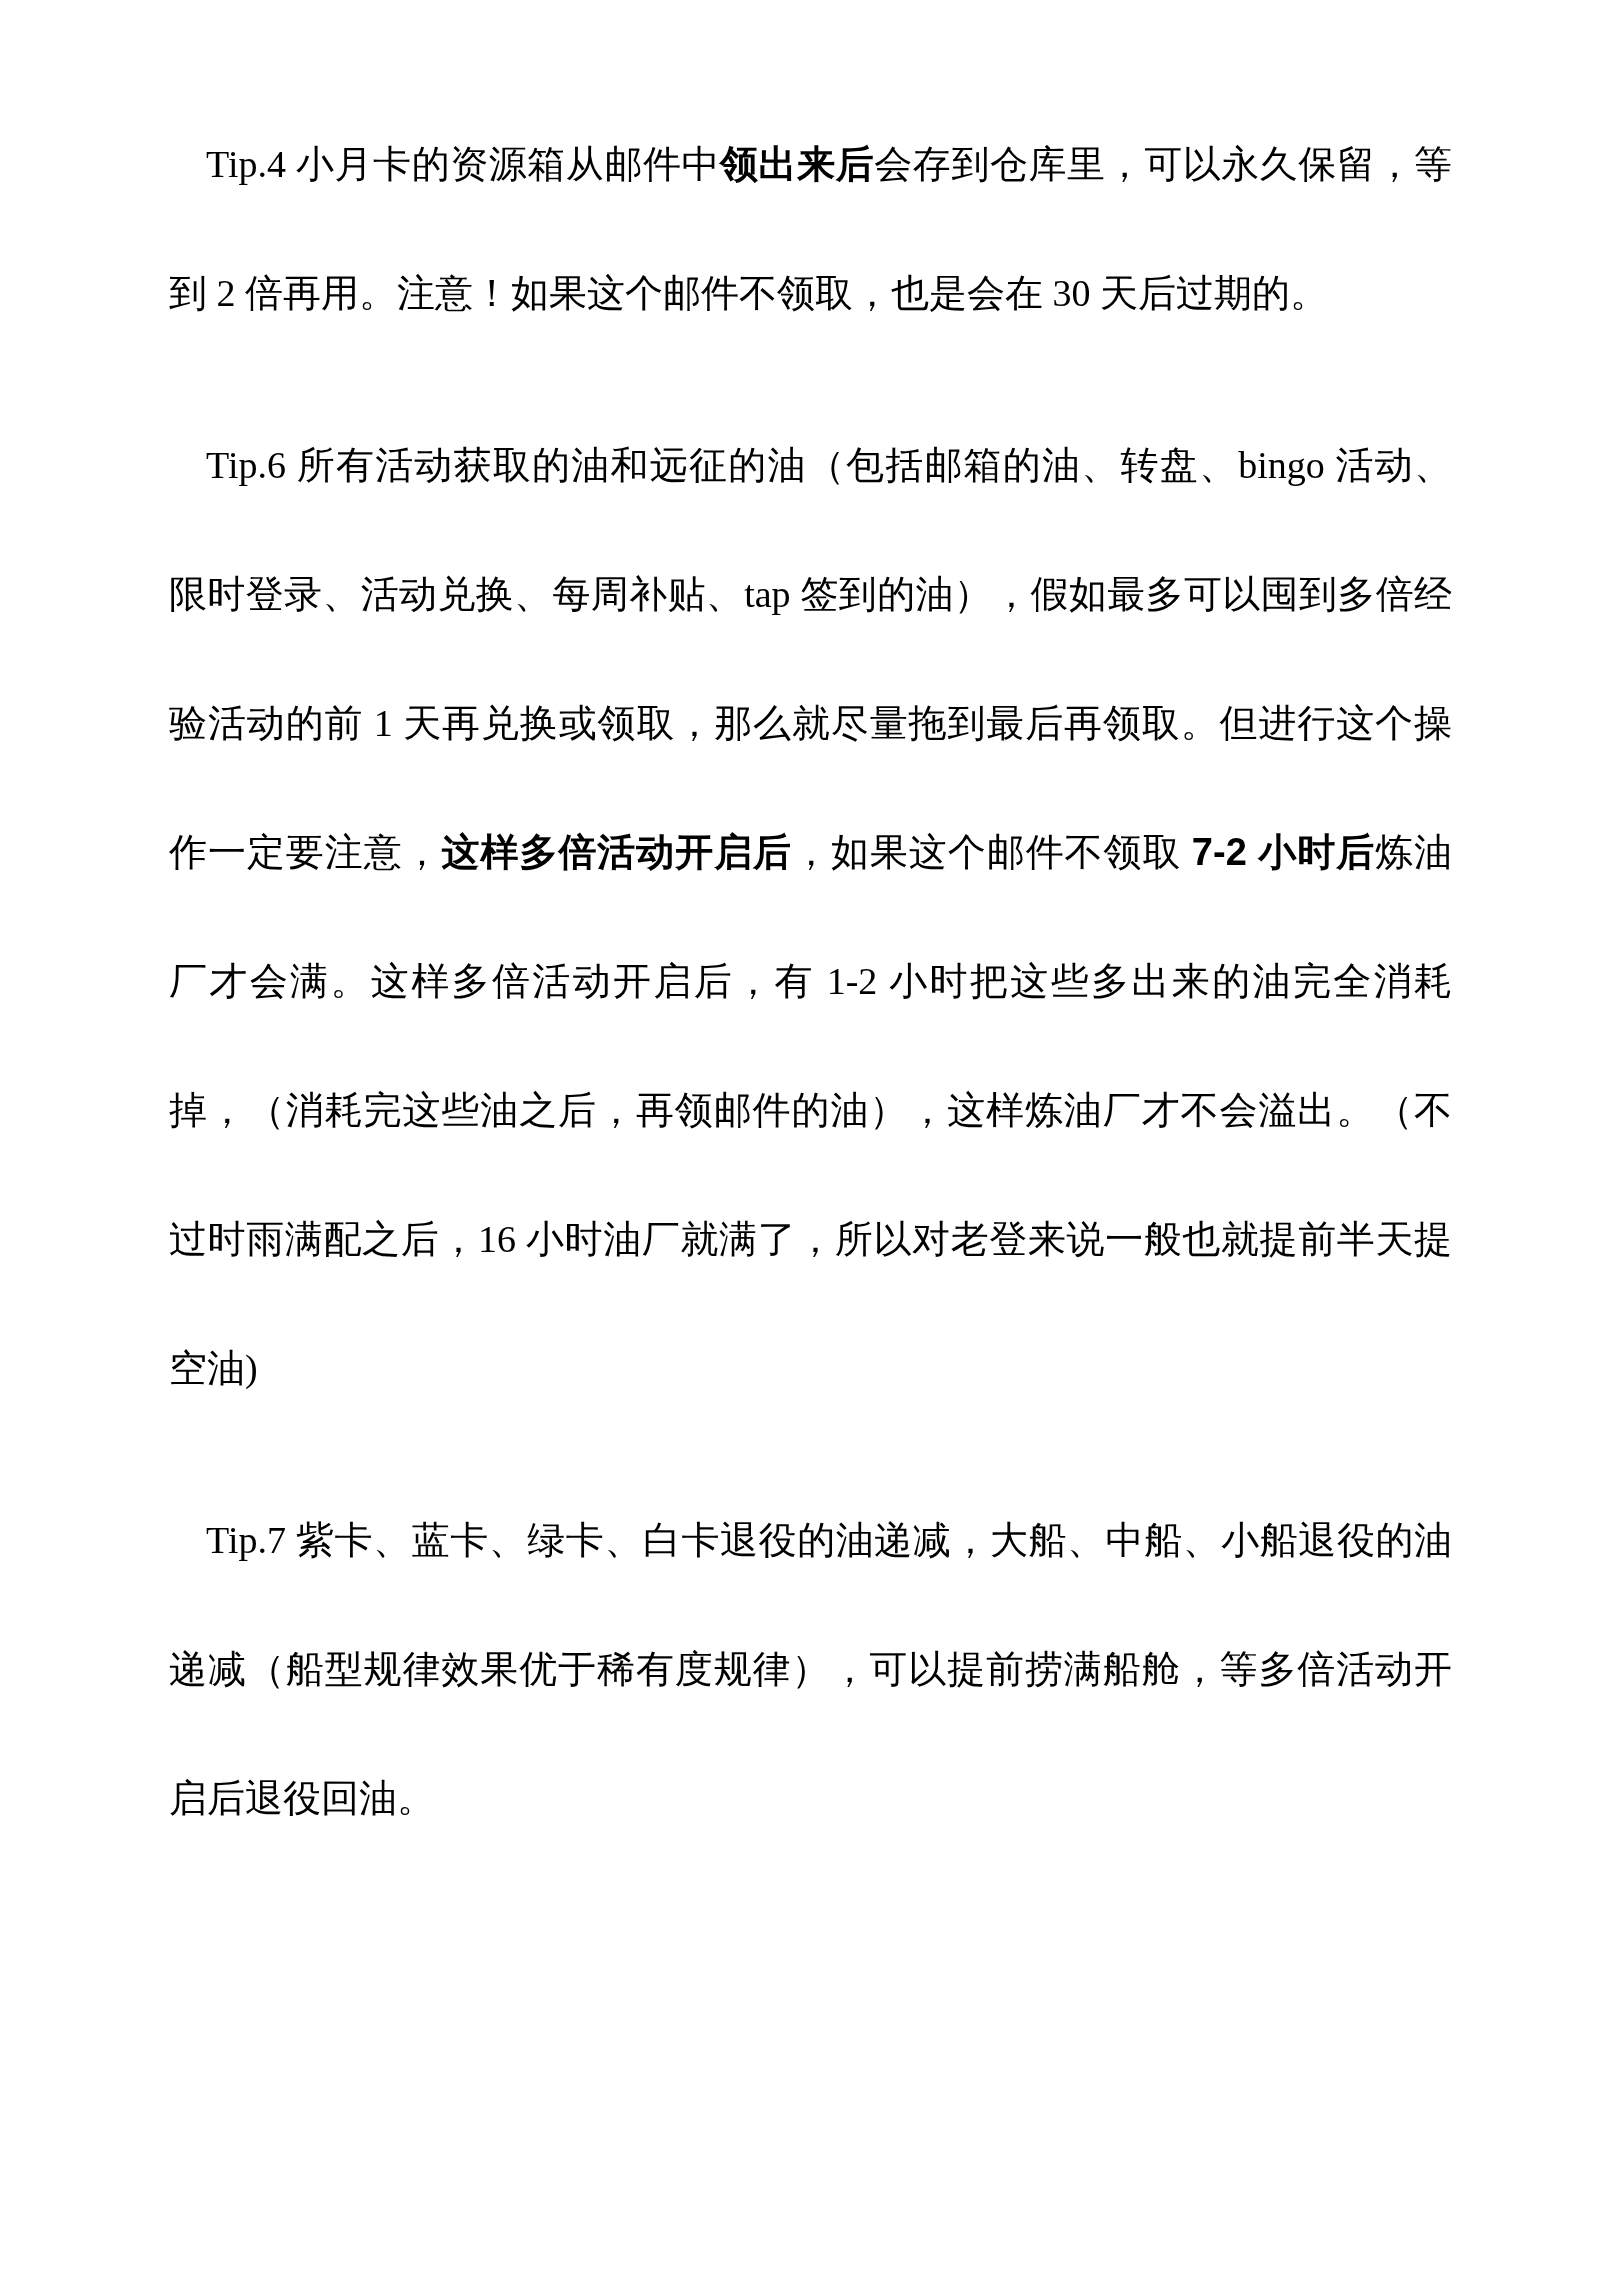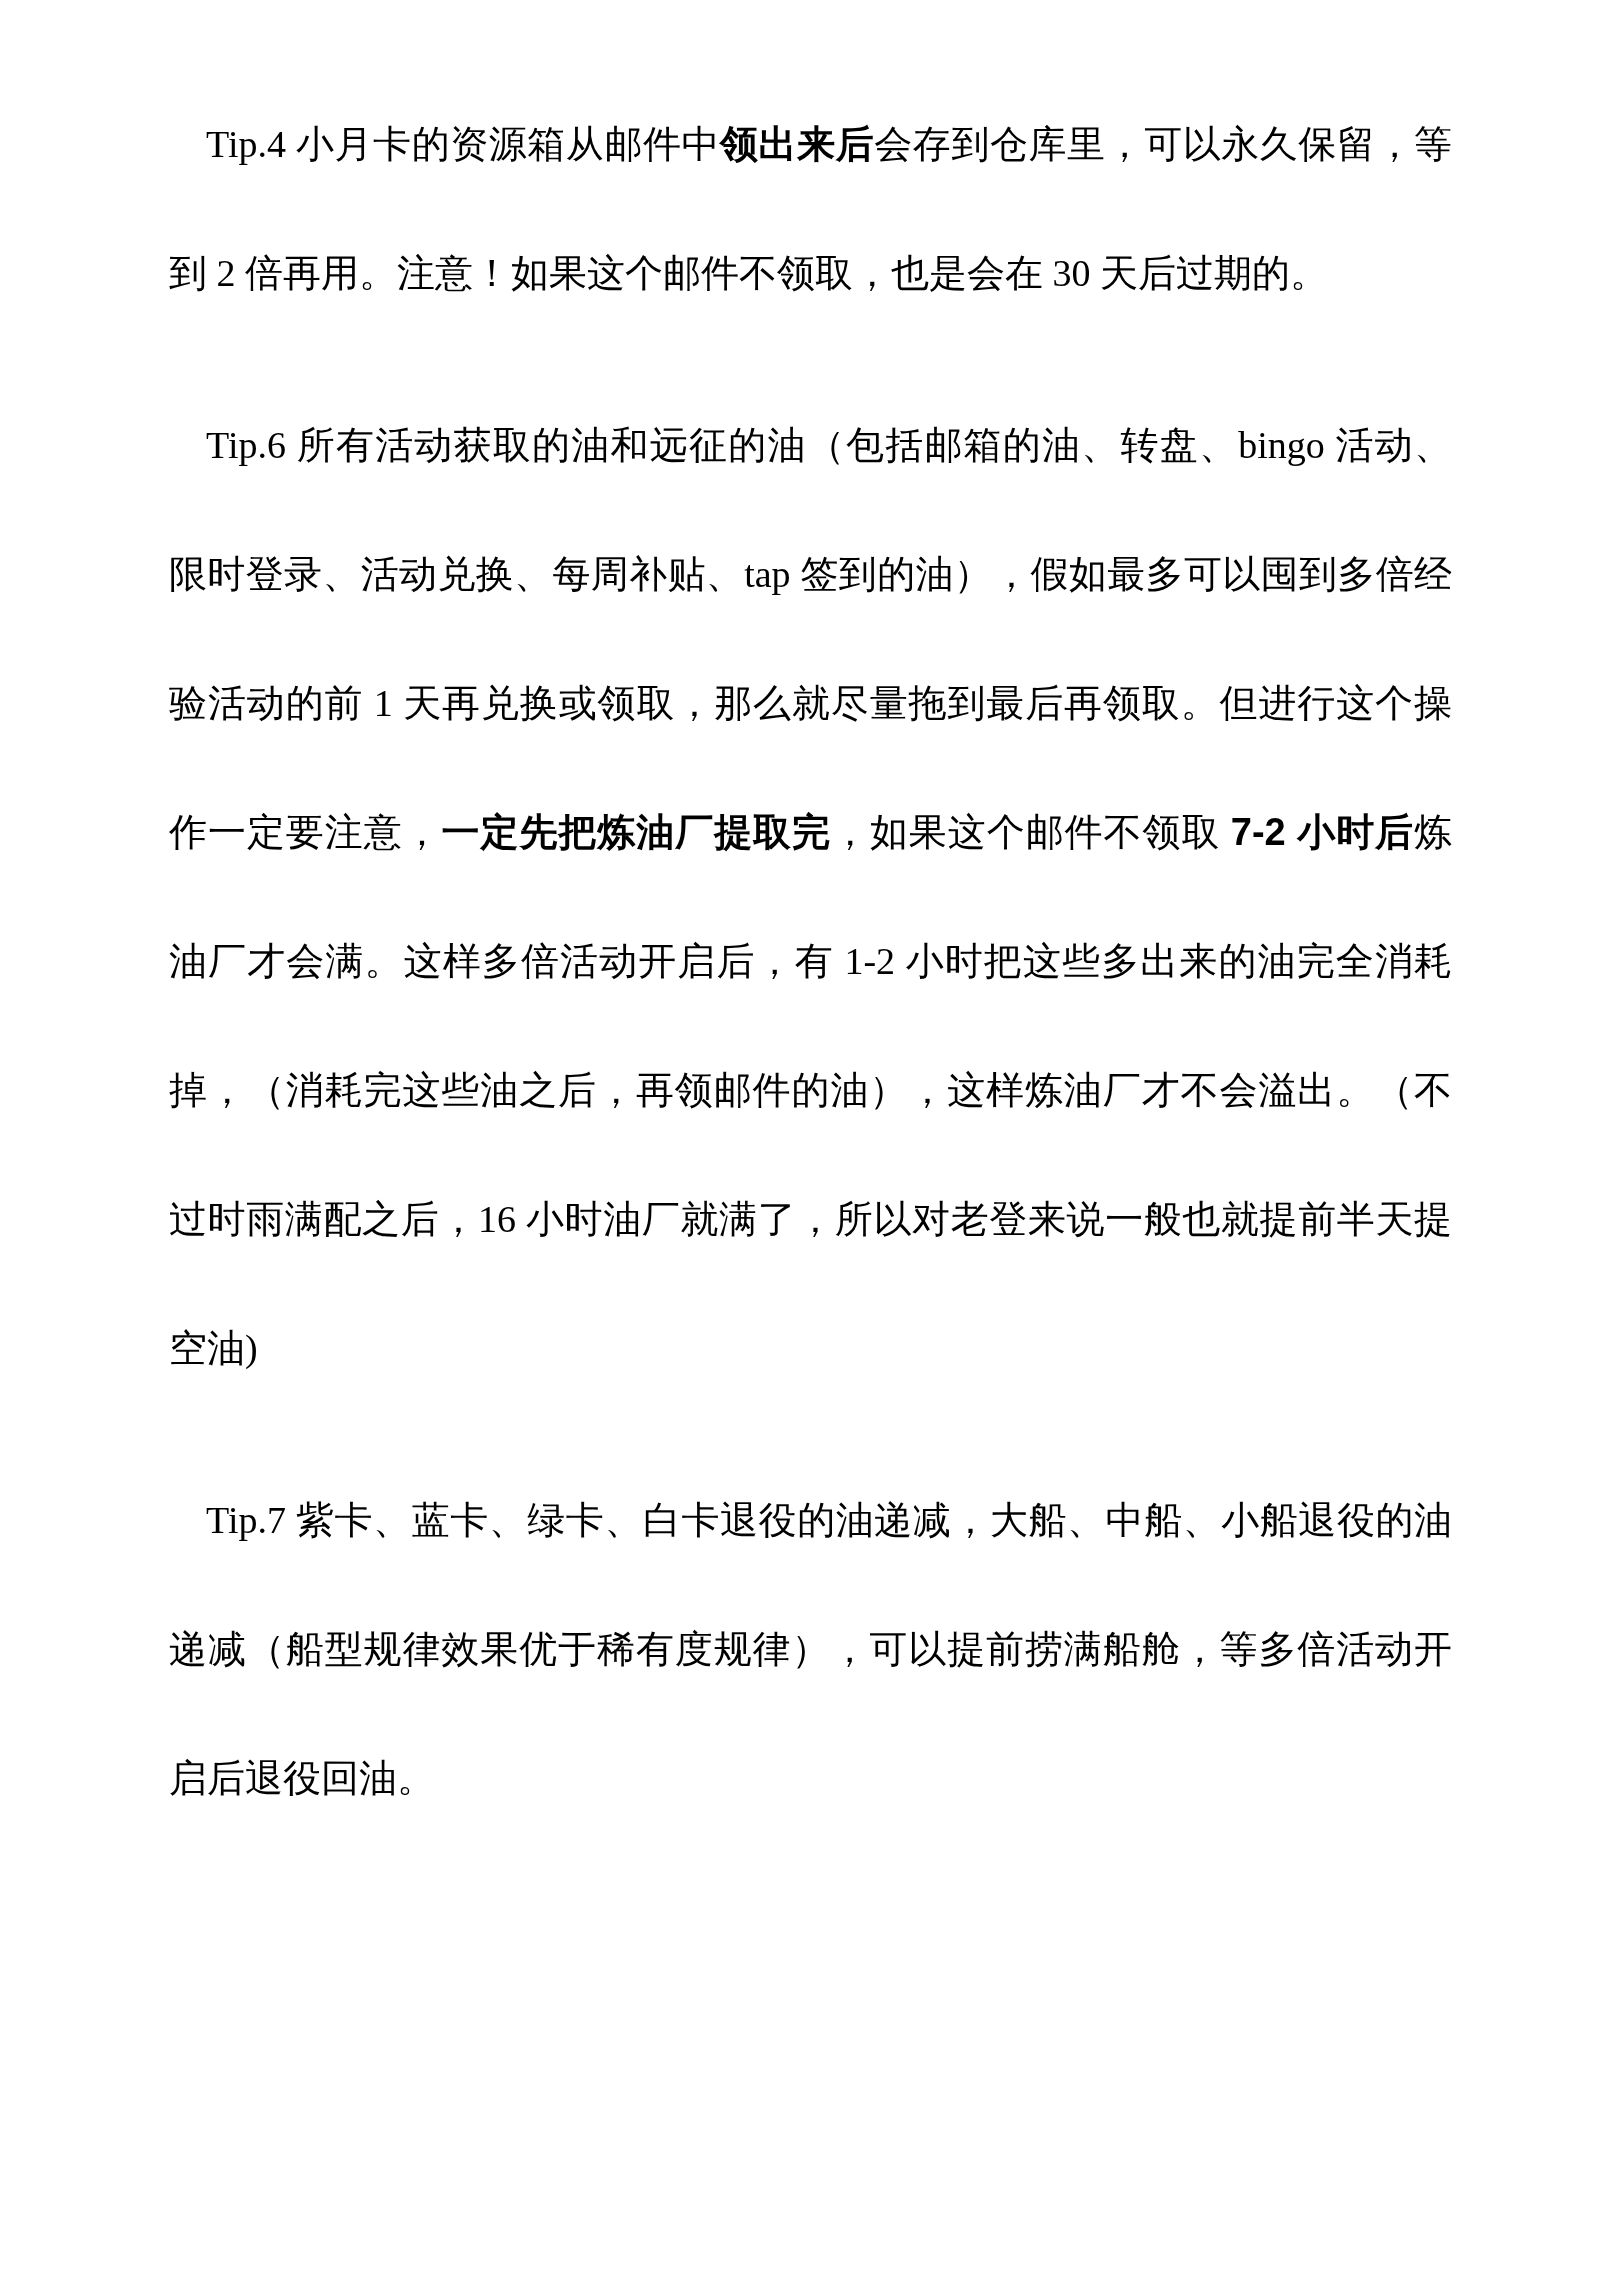--- a/index.html
+++ b/index.html
@@ -7,21 +7,21 @@
       padding: 0;
       background: #ffffff;
     }
     .page {
       position: relative;
       width: 1621px;
       height: 2293px;
       box-sizing: border-box;
       background: #ffffff;
       color: #000000;
-      padding: 80px 169px 0 169px;
+      padding: 100px 169px 0 169px;
       font-family: "Liberation Serif", "DejaVu Serif", serif;
       font-size: 38px;
       line-height: 129px;
       overflow: hidden;
     }
     .para {
       margin: 0 0 43px 0;
       text-align: justify;
       text-indent: 37px;
       word-break: break-all;
@@ -29,16 +29,16 @@
     .para b {
       font-weight: bold;
       font-family: "Liberation Sans", "DejaVu Sans", sans-serif;
     }
   </style>
 </head>
 <body>
 
 <div class="page">
   <p class="para"><span>Tip.4 小月卡的资源箱从邮件中</span><b>领出来后</b><span>会存到仓库里，可以永久保留，等到 2 倍再用。注意！如果这个邮件不领取，也是会在 30 天后过期的。</span></p>
-  <p class="para"><span>Tip.6 所有活动获取的油和远征的油（包括邮箱的油、转盘、bingo 活动、限时登录、活动兑换、每周补贴、tap 签到的油），假如最多可以囤到多倍经验活动的前 1 天再兑换或领取，那么就尽量拖到最后再领取。但进行这个操作一定要注意，</span><b>一定先把炼油厂提取完</b><span>，如果这个邮件不领取 </span><b>7-2 小时后</b><span>炼油厂才会满。这样多倍活动开启后，有 1-2 小时把这些多出来的油完全消耗掉，（消耗完这些油之后，再领邮件的油），这样炼油厂才不会溢出。（不过时雨满配之后，16 小时油厂就满了，所以对老登来说一般也就提前半天提空油)</span></p>
+  <p class="para"><span>Tip.6 所有活动获取的油和远征的油（包括邮箱的油、转盘、bingo 活动、限时登录、活动兑换、每周补贴、tap 签到的油），假如最多可以囤到多倍经验活动的前 1 天再兑换或领取，那么就尽量拖到最后再领取。但进行这个操作一定要注意，</span><b>这样多倍活动开启后</b><span>，如果这个邮件不领取 </span><b>7-2 小时后</b><span>炼油厂才会满。这样多倍活动开启后，有 1-2 小时把这些多出来的油完全消耗掉，（消耗完这些油之后，再领邮件的油），这样炼油厂才不会溢出。（不过时雨满配之后，16 小时油厂就满了，所以对老登来说一般也就提前半天提空油)</span></p>
   <p class="para"><span>Tip.7 紫卡、蓝卡、绿卡、白卡退役的油递减，大船、中船、小船退役的油递减（船型规律效果优于稀有度规律），可以提前捞满船舱，等多倍活动开启后退役回油。</span></p>
 </div>
 
 
 </body></html>

